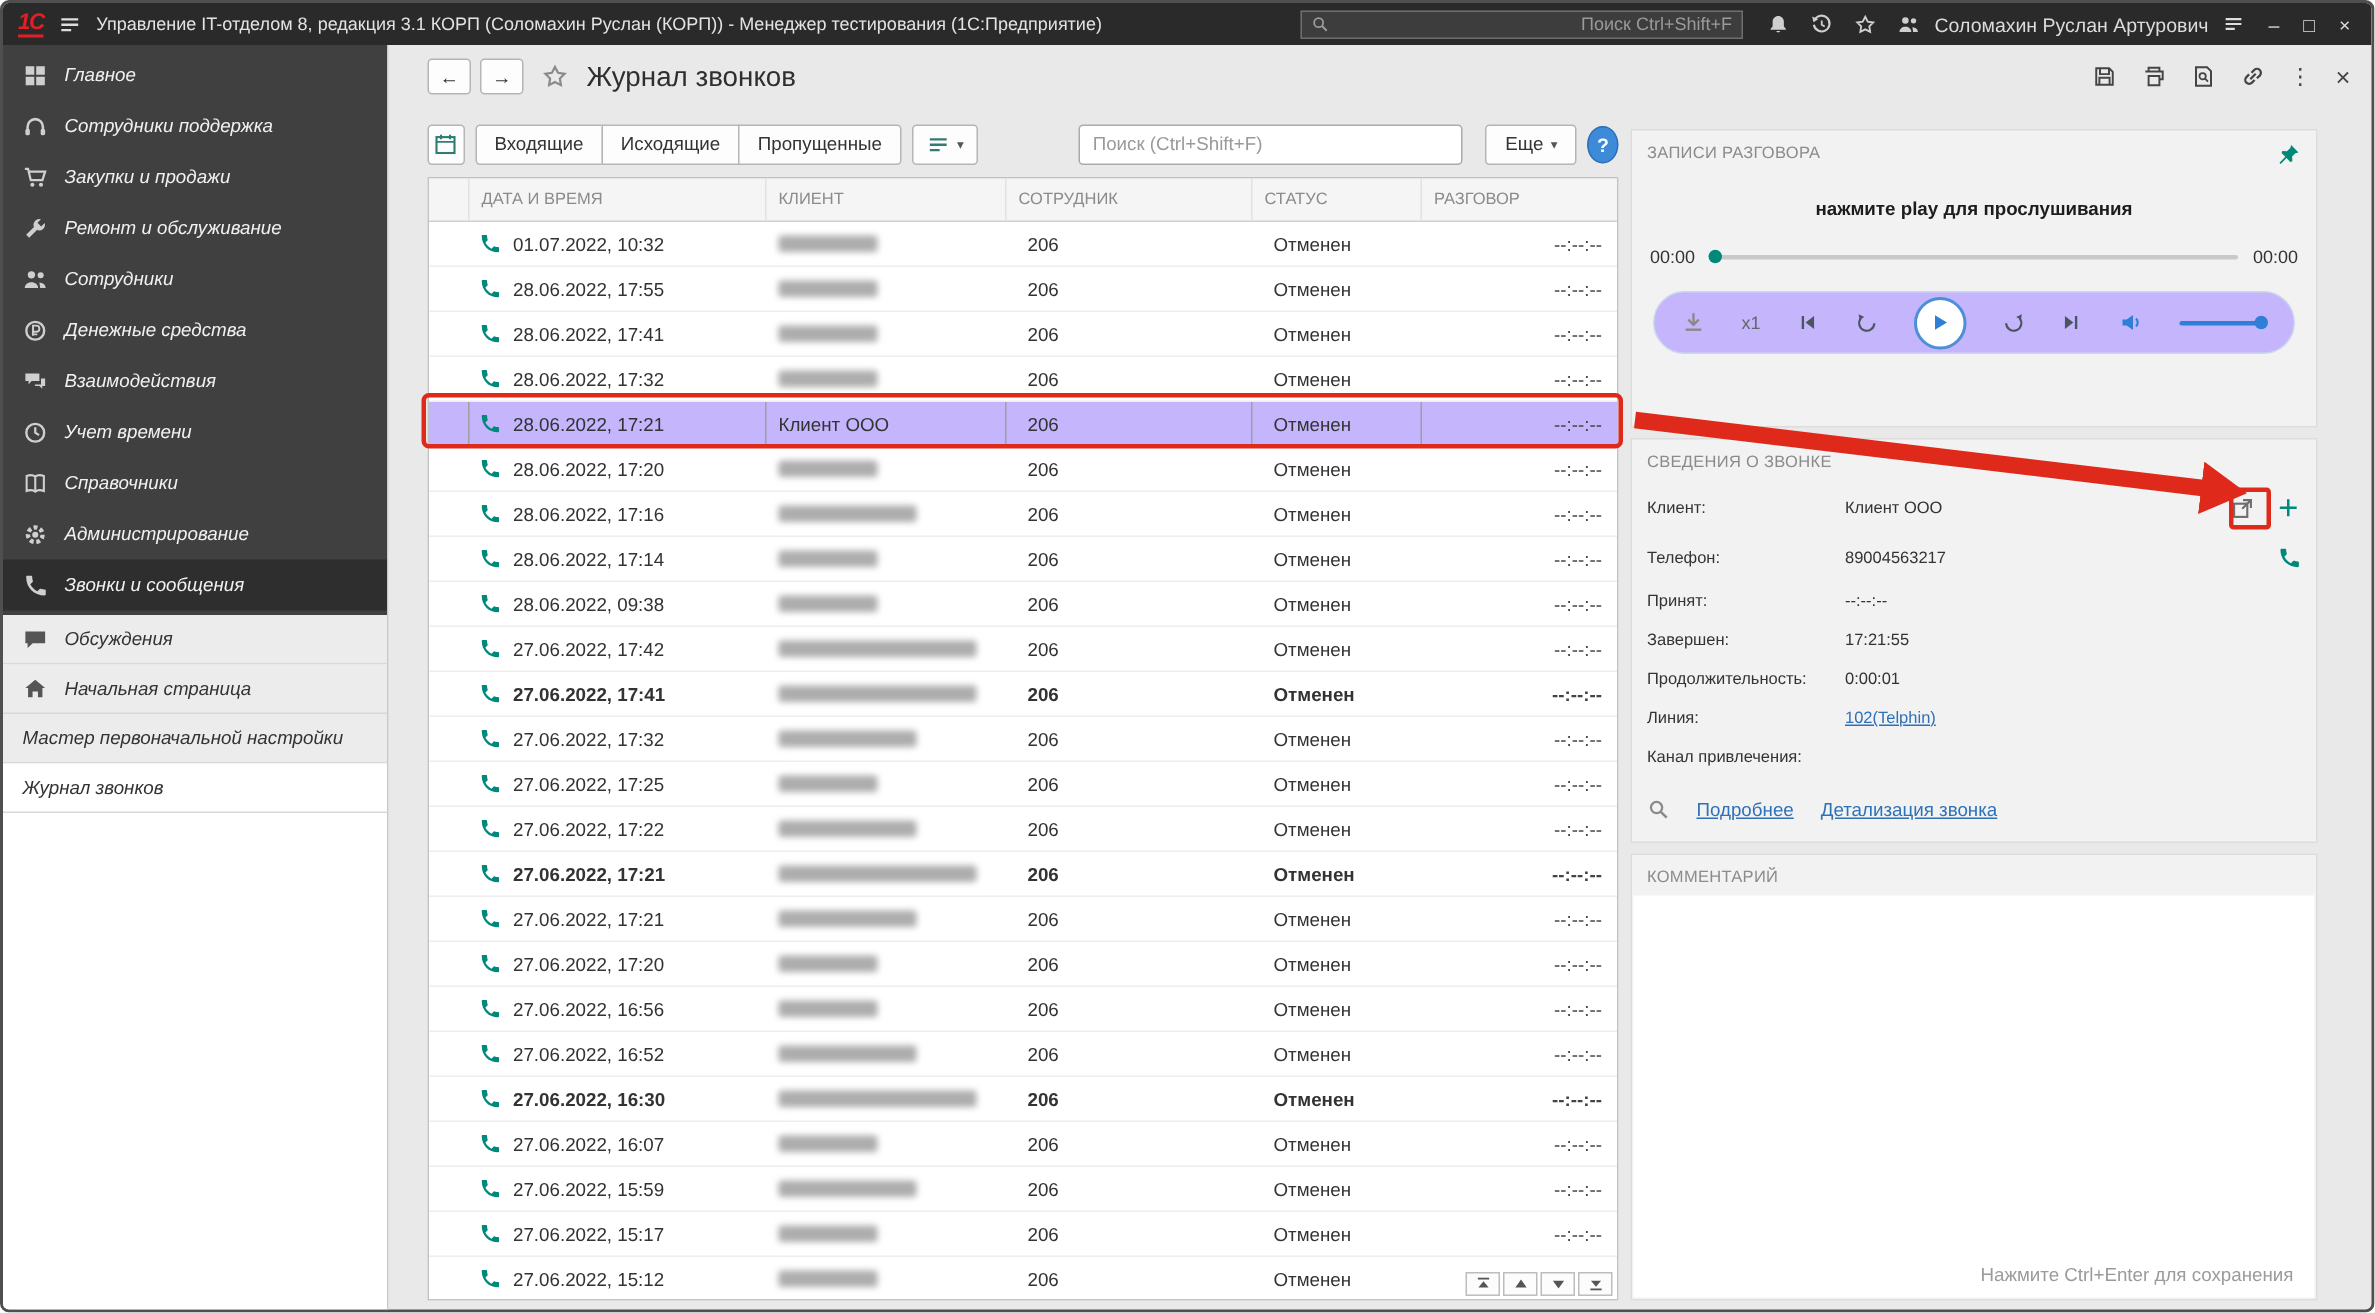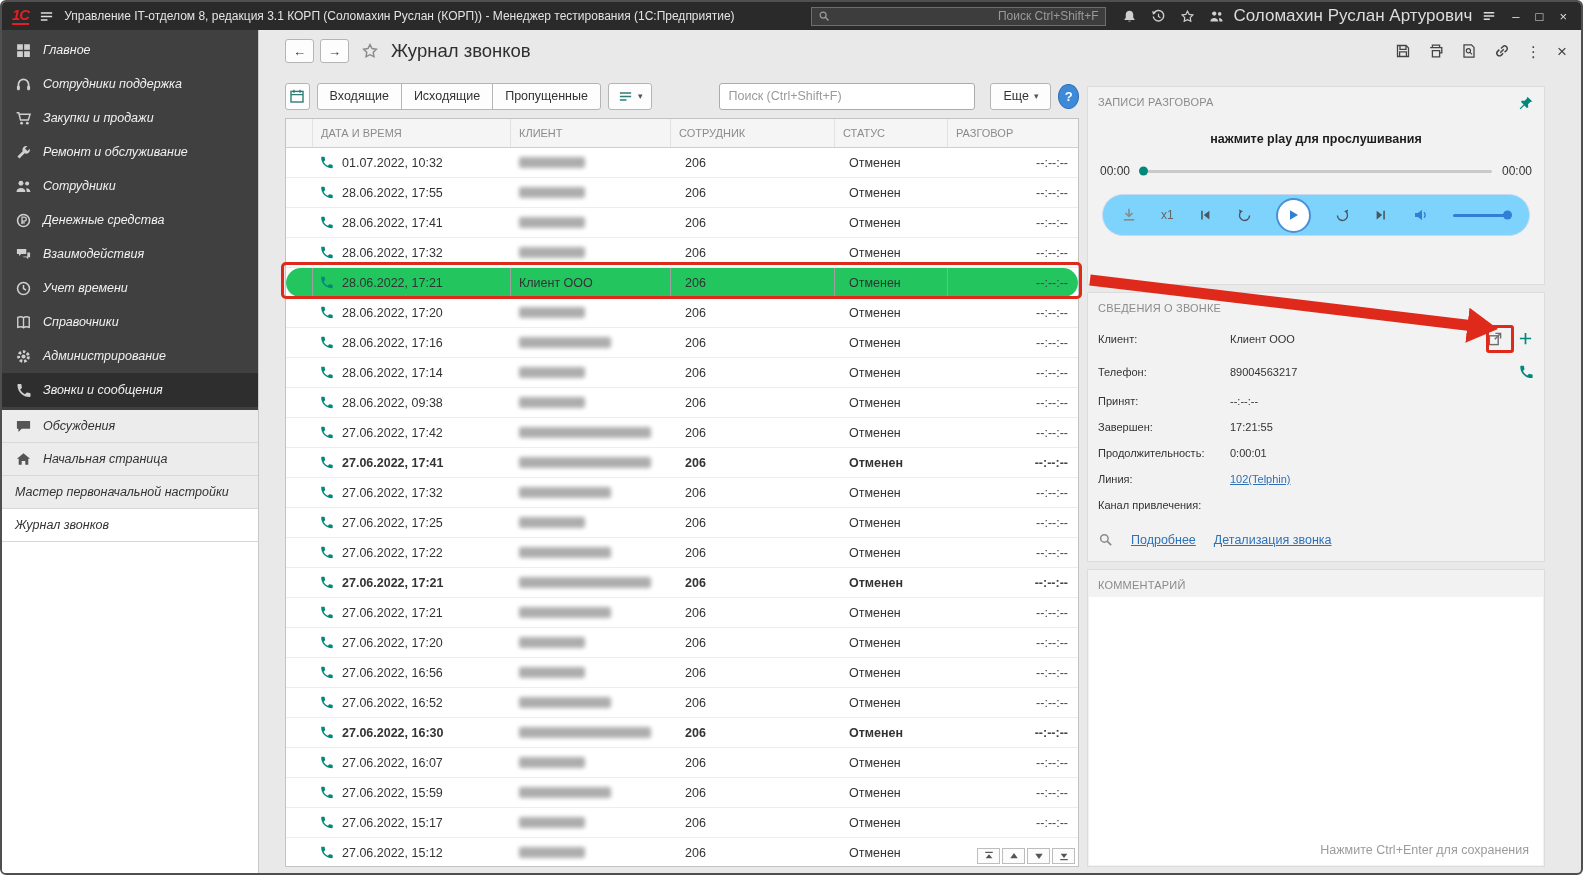--- a/index.html
+++ b/index.html
@@ -7,21 +7,21 @@
   .window{position:relative;width:1583px;height:875px;background:#e9e9e9;border:2px solid #4f4f4f;border-radius:6px;overflow:hidden;box-sizing:border-box;}
   .icon{display:inline-flex;align-items:center;justify-content:center;flex:none;}
   .icon svg{display:block;}
 
   
   .topbar{position:absolute;top:0;left:0;right:0;height:28px;background:#2a2a2a;display:flex;align-items:center;color:#e8e8e8;font-size:12px;padding:0 10px;gap:10px;box-sizing:border-box;}
   .logo{color:#e31e24;font-weight:bold;font-size:15px;font-style:italic;letter-spacing:-1px;border-bottom:2px solid #e31e24;line-height:1.05;}
   .tb-title{white-space:nowrap;overflow:hidden;color:#e3e3e3;}
   .tb-search{margin-left:auto;display:flex;align-items:center;gap:6px;width:295px;height:19px;background:#3d3d3d;border:1px solid #6e6e6e;padding:0 6px;color:#9a9a9a;flex:none;box-sizing:border-box;justify-content:space-between;}
   .tb-icons{display:flex;align-items:center;gap:14px;color:#cfcfcf;flex:none;margin-left:6px;}
-  .tb-user{white-space:nowrap;font-size:17px;color:#dcdcdc;}
+  .tb-user{white-space:nowrap;font-size:13px;color:#dcdcdc;}
   .win-controls{display:flex;align-items:center;gap:16px;color:#dcdcdc;font-size:13px;margin:0 4px 0 6px;}
 
   
   .sidebar{position:absolute;top:28px;left:0;bottom:0;width:257px;background:#ffffff;border-right:1px solid #c9c9c9;box-sizing:border-box;overflow:hidden;}
   .sb-main{background:#404040;padding:3px 0;}
   .sb-item{display:flex;align-items:center;gap:11px;height:34px;padding:0 13px;font-size:12.5px;color:#f1f1f1;font-style:italic;}
   .sb-item .icon{width:17px;height:17px;color:#cfcfcf;}
   .sb-main .sb-item.active{background:#2e2e2e;}
   .sb-bottom .sb-item{height:32px;color:#333;background:#ececec;border-bottom:1px solid #d8d8d8;}
   .sb-bottom .sb-item .icon{color:#555;}
@@ -58,40 +58,40 @@
   .grid-body{flex:1;overflow:hidden;}
   .row{display:flex;height:30px;align-items:center;border-bottom:1px solid #ededed;font-size:12.5px;color:#333;box-sizing:border-box;}
   .cell{height:100%;display:flex;align-items:center;padding:0 8px;box-sizing:border-box;}
   .cell.c0{width:27px;}
   .cell.c1{width:198px;gap:8px;padding-left:6px;}
   .cell.c2{width:160px;}
   .cell.c3{width:164px;padding-left:14px;}
   .cell.c4{width:113px;padding-left:14px;}
   .cell.c5{flex:1;justify-content:flex-end;padding-right:10px;color:#444;}
   .row.bold{font-weight:bold;}
-  .row.selected{background:#22c55e;border-radius:15px;}
+  .row.selected{background:#c4b5fd;}
   .row.selected .cell{border-right:1px solid #9f9f9f;}
   .row.selected .cell.c5{border-right:none;}
   .phone-ico{width:15px;height:15px;color:#00897b;}
   .censor{display:inline-block;height:11px;background:#adadad;border-radius:2px;filter:blur(2px);}
   .grid-nav{position:absolute;right:2px;bottom:2px;display:flex;gap:2px;background:#fff;padding:1px 2px;}
   .gn-btn{width:23px;height:16px;border:1px solid #bdbdbd;background:#fcfcfc;display:flex;align-items:center;justify-content:center;color:#555;box-sizing:border-box;}
 
   
   .right-panel{flex:1;display:flex;flex-direction:column;gap:7px;padding-top:14px;}
   .rp-section{background:#f2f2f2;border:1px solid #dcdcdc;box-sizing:border-box;}
   .sec-title{font-size:11px;color:#8b8b8b;padding:9px 10px 0;letter-spacing:.2px;}
   .records{height:199px;flex:none;}
   .rec-head{display:flex;justify-content:space-between;align-items:flex-start;}
   .pin{width:17px;height:17px;color:#00897b;margin:8px 10px 0 0;}
   .play-hint{text-align:center;font-size:12.5px;color:#1d1d1d;margin-top:20px;font-weight:600;}
   .seek-row{display:flex;align-items:center;gap:10px;margin:18px 12px 0;font-size:12px;color:#333;}
   .seek-track{flex:1;height:3px;background:#c9c9c9;border-radius:2px;position:relative;}
   .seek-dot{position:absolute;left:0;top:50%;transform:translate(-1px,-50%);width:9px;height:9px;border-radius:50%;background:#00897b;}
-  .controls{margin:16px 14px 0;height:42px;border:1px solid #c9d8ec;border-radius:21px;background:#7dd3fc;display:flex;align-items:center;justify-content:space-between;padding:0 18px;box-sizing:border-box;}
+  .controls{margin:16px 14px 0;height:42px;border:1px solid #c9d8ec;border-radius:21px;background:#c4b5fd;display:flex;align-items:center;justify-content:space-between;padding:0 18px;box-sizing:border-box;}
   .ctl{color:#4a5560;width:15px;height:15px;}
   .ctl.dl{color:#8a8a8a;width:16px;height:16px;}
   .ctl.vol{color:#2f7fd6;width:16px;height:16px;}
   .speed{font-size:12px;color:#666;}
   .play-btn{width:35px;height:35px;border-radius:50%;border:2px solid #4a8fd8;background:#fff;display:flex;align-items:center;justify-content:center;color:#2f7fd6;box-sizing:border-box;}
   .vol-track{width:58px;height:3px;background:#2f7fd6;border-radius:2px;position:relative;}
   .vol-dot{position:absolute;right:0;top:50%;transform:translate(1px,-50%);width:9px;height:9px;border-radius:50%;background:#2f7fd6;}
 
   .details{height:270px;flex:none;}
   .fields{margin:8px 8px 0;}

